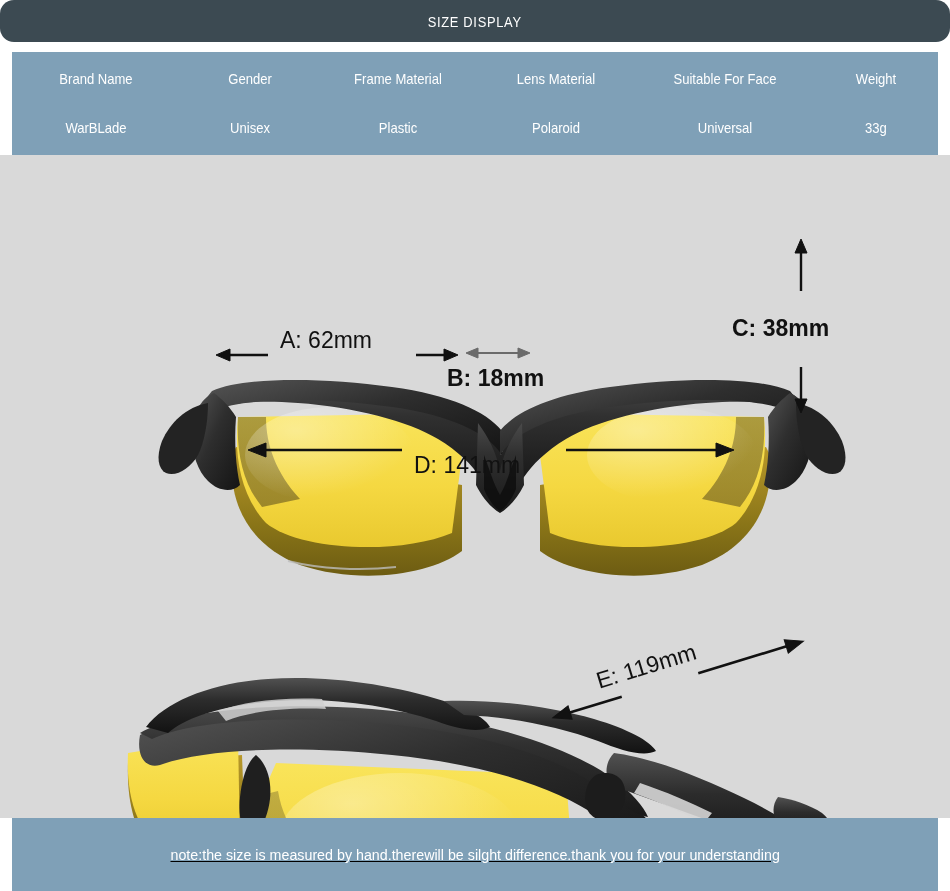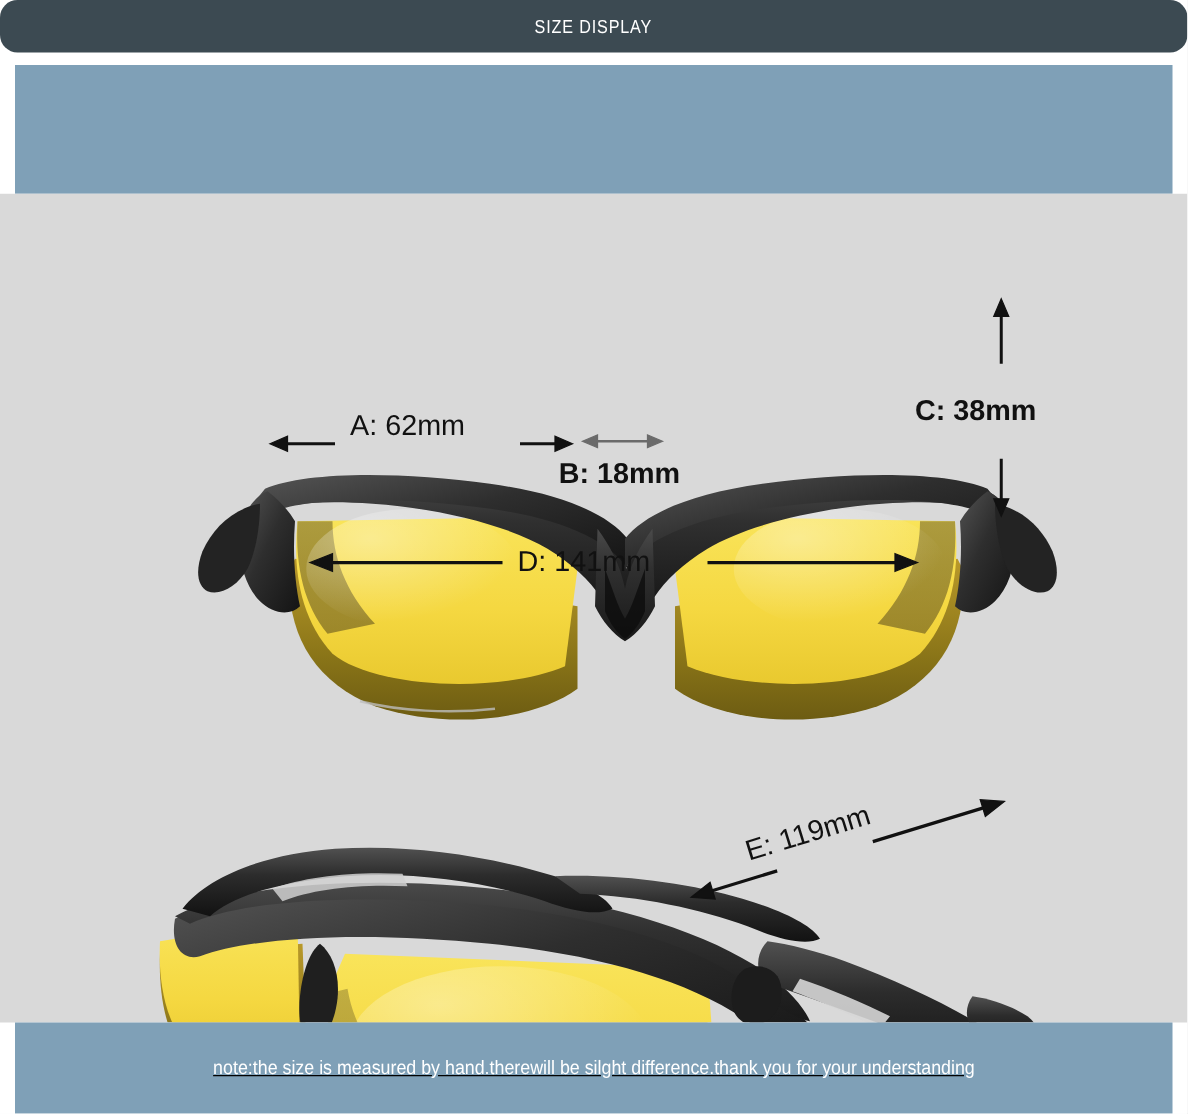--- a/index.html
+++ b/index.html
@@ -119,20 +119,36 @@
 </head>
 <body>
 
 <div id="page">
 
   <div class="title-bar">
     <span class="title-text">SIZE DISPLAY</span>
   </div>
 
   <div class="spec-table">
+    <div class="spec-row header">
+      <div class="spec-cell col-0">Brand Name</div>
+      <div class="spec-cell col-1">Gender</div>
+      <div class="spec-cell col-2">Frame Material</div>
+      <div class="spec-cell col-3">Lens Material</div>
+      <div class="spec-cell col-4">Suitable For Face</div>
+      <div class="spec-cell col-5">Weight</div>
+    </div>
+    <div class="spec-row values">
+      <div class="spec-cell col-0">WarBLade</div>
+      <div class="spec-cell col-1">Unisex</div>
+      <div class="spec-cell col-2">Plastic</div>
+      <div class="spec-cell col-3">Polaroid</div>
+      <div class="spec-cell col-4">Universal</div>
+      <div class="spec-cell col-5">33g</div>
+    </div>
   </div>
 
   <div class="stage">
 
     <svg width="950" height="663" viewBox="0 0 950 663">
       <defs>
 
         <linearGradient id="frameTop" x1="0" y1="0" x2="0" y2="1">
           <stop offset="0%" stop-color="#4a4a4a"></stop>
           <stop offset="35%" stop-color="#303030"></stop>
@@ -329,21 +345,21 @@
         </g>
       </g>
     </svg>
 
     <span class="dim-label" style="left:280px; top:172px;">A: 62mm</span>
 
     <span class="dim-label" style="left:447px; top:210px;font-weight:bold;">B: 18mm</span>
 
     <span class="dim-label" style="left:732px; top:160px;font-weight:bold;">C: 38mm</span>
 
-    <span class="dim-label" style="left:414px; top:281px;">D: 141mm</span>
+    <span class="dim-label" style="left:414px; top:297px;">D: 141mm</span>
 
     <span class="dim-label" style="left:597px; top:513px; transform:rotate(-17deg); transform-origin:left center;">E: 119mm</span>
   </div>
 
   <div class="note-bar">
     <span class="note-text">note:the size is measured by hand.therewill be silght difference.thank you for your understanding</span>
   </div>
 
 </div>
 

